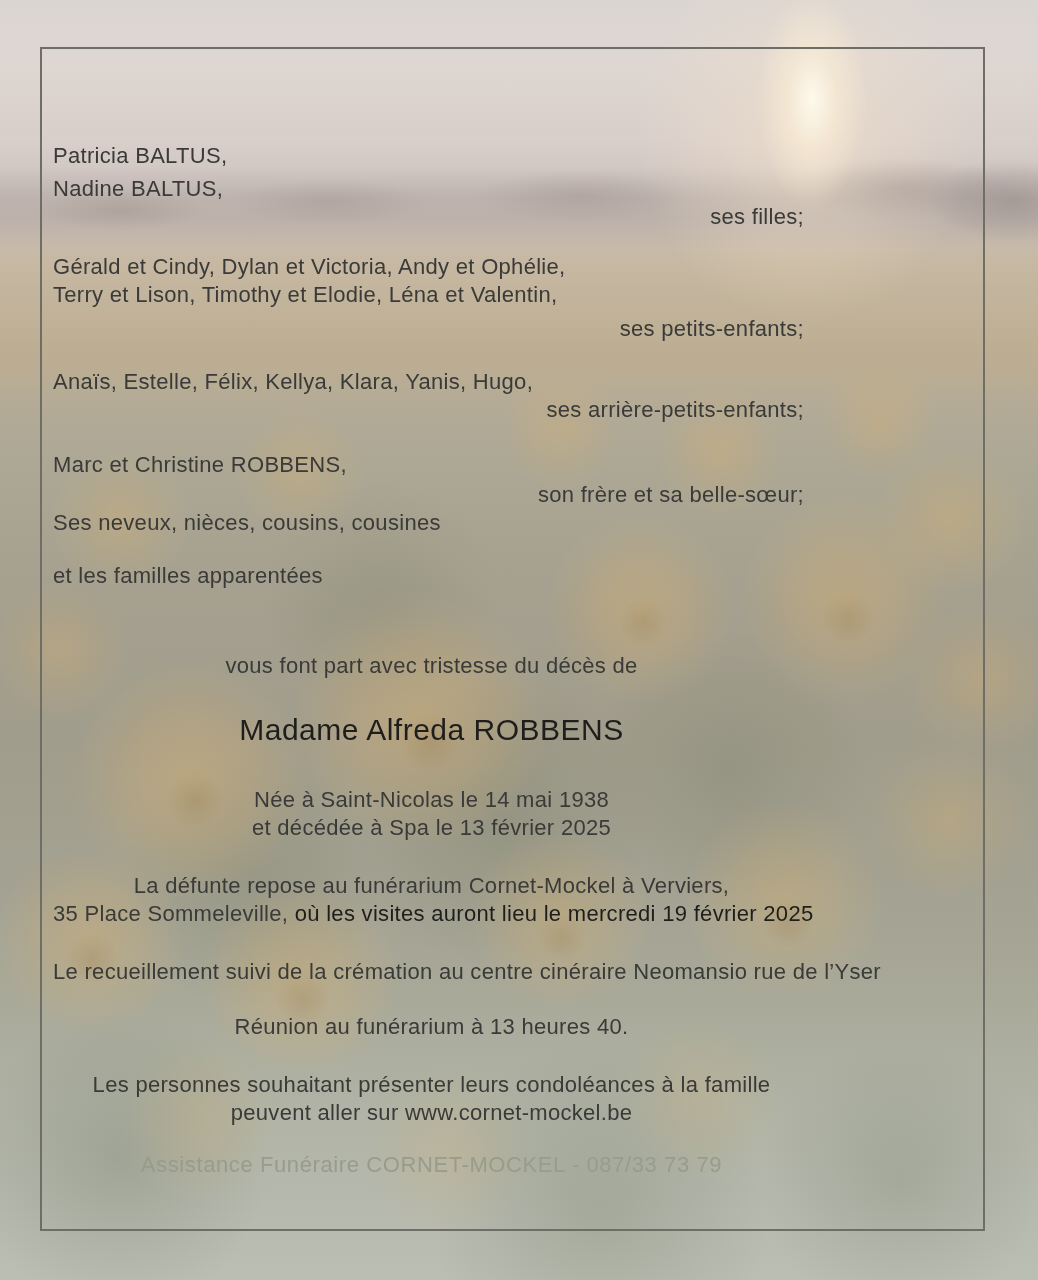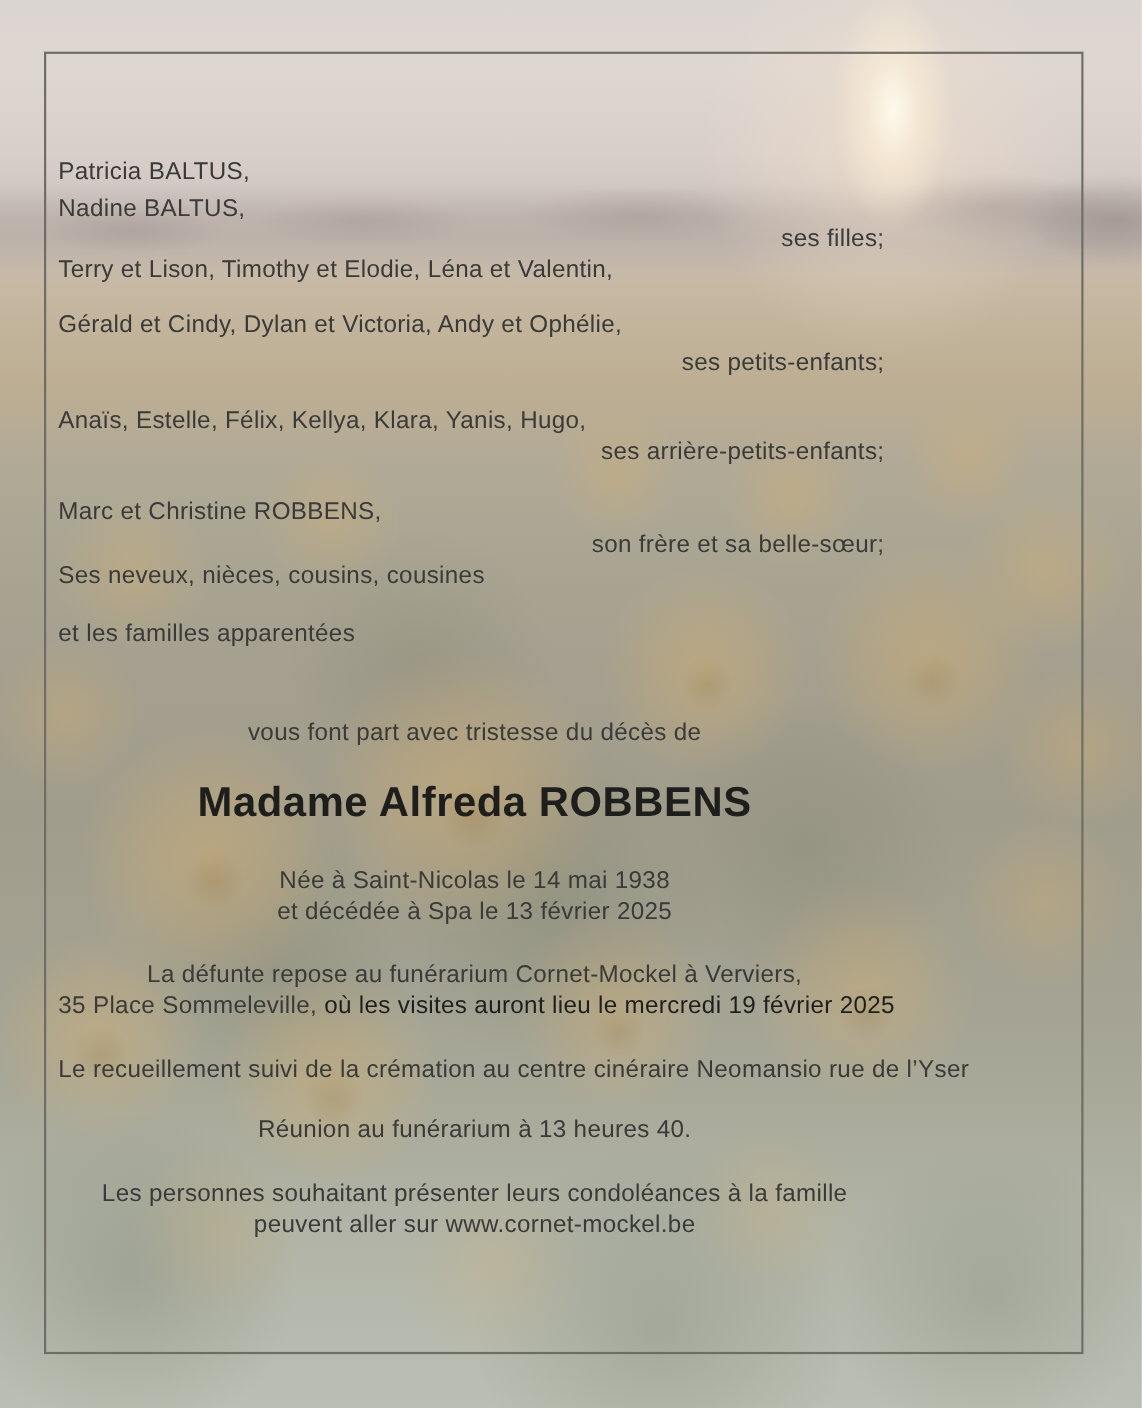--- a/index.html
+++ b/index.html
@@ -85,21 +85,21 @@
     padding:95px 12px 4px 13px;
     color:var(--color-text,#3a3a38);
     font-size:22px;line-height:28px;letter-spacing:0.3px;
   }
   .line{display:block;white-space:nowrap;}
   .row{display:flex;justify-content:space-between;white-space:nowrap;flex-direction:column;}
   .right{text-align:right;padding-right:6px;}
   .center{text-align:center;white-space:nowrap;}
   b,.bold{font-weight:normal;color:var(--color-bold_text,#1e1e1c);}
   .deceased-name{
-    font-size:38px;line-height:36px;font-weight:bold;
+    font-size:30px;line-height:36px;font-weight:normal;
     color:var(--color-bold_text,#1e1e1c);letter-spacing:0.5px;
   }
   .footer-line{
     color:var(--color-footer_text,#979c8c);
     letter-spacing:0.6px;
   }
   .mt5{margin-top:5px;}  .mt6{margin-top:6px;}  .mt22{margin-top:22px;}
   .mt24{margin-top:24px;} .mt25{margin-top:25px;} .mt27{margin-top:27px;}
   .mt30{margin-top:30px;} .mt32{margin-top:32px;} .mt38{margin-top:38px;}
   .mt62{margin-top:62px;} .mt2{margin-top:2px;text-align:right;}
@@ -112,22 +112,22 @@
 
 <main class="content">
 
   <span class="line">Patricia BALTUS,</span>
 
   <div class="row mt5">
     <span>Nadine BALTUS,</span>
     <span class="right">ses filles;</span>
   </div>
 
+  <span class="line mt22">Gérald et Cindy, Dylan et Victoria, Andy et Ophélie,</span>
   <span class="line">Terry et Lison, Timothy et Elodie, Léna et Valentin,</span>
-  <span class="line mt22">Gérald et Cindy, Dylan et Victoria, Andy et Ophélie,</span>
   <span class="line right mt6">ses petits-enfants;</span>
 
   <span class="line mt25">Anaïs, Estelle, Félix, Kellya, Klara, Yanis, Hugo,</span>
   <span class="line right">ses arrière-petits-enfants;</span>
 
   <span class="line mt27">Marc et Christine ROBBENS,</span>
   <span class="line right mt2">son frère et sa belle-sœur;</span>
 
   <span class="line">Ses neveux, nièces, cousins, cousines</span>
 
@@ -143,14 +143,15 @@
   <span class="line center mt30">La défunte repose au funérarium Cornet-Mockel à Verviers,</span>
   <span class="line center"><span>35 Place Sommeleville, </span><b>où les visites auront lieu le mercredi 19 février 2025</b></span>
 
   <span class="line center mt30">Le recueillement suivi de la crémation au centre cinéraire Neomansio rue de l’Yser</span>
 
   <span class="line center mt27">Réunion au funérarium à 13 heures 40.</span>
 
   <span class="line center mt30">Les personnes souhaitant présenter leurs condoléances à la famille</span>
   <span class="line center">peuvent aller sur www.cornet-mockel.be</span>
 
+  <span class="line center footer-line mt24">Assistance Funéraire CORNET-MOCKEL - 087/33 73 79</span>
 
 </main>
 
 </body></html>

